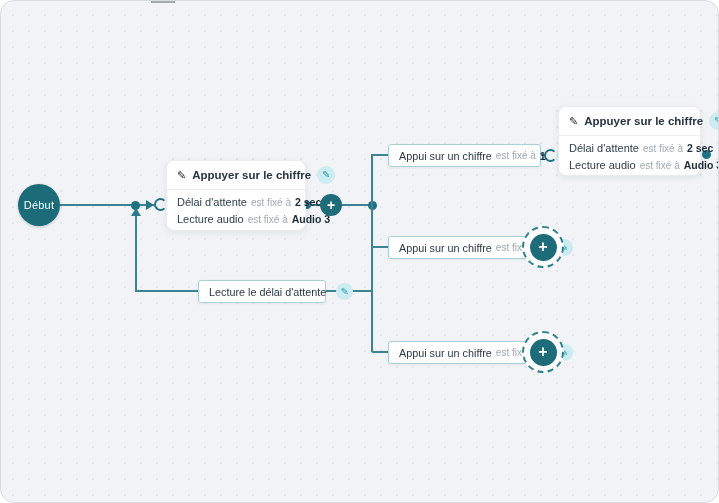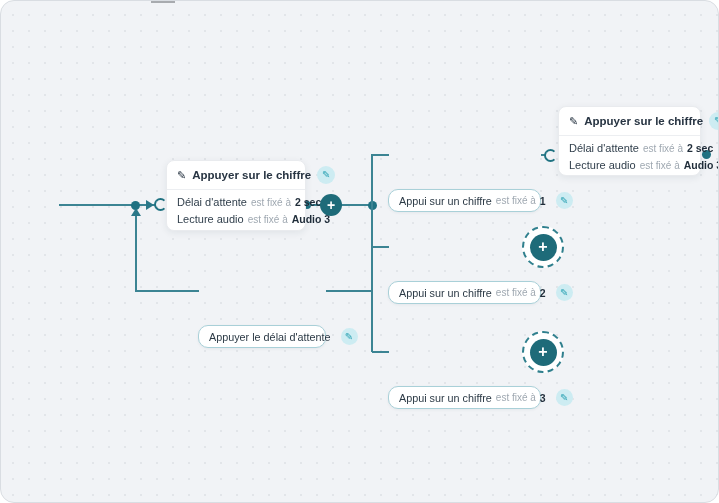--- a/index.html
+++ b/index.html
@@ -44,23 +44,23 @@
   }
   .card-divider { height:1px; background:#eceef1; }
   .card-body { padding:4px 10px 5px 10px; }
   .card-row { display:flex; align-items:baseline; gap:4px; line-height:17px; white-space:nowrap; }
   .row-label { font-size:11px; color:#32404d; font-weight:500; }
   .row-relation { font-size:10px; color:#9fa8b1; }
   .row-value { font-size:10.5px; color:#1f2c39; font-weight:700; }
 
   
   .pill {
-    position:absolute; height:23px; background:#ffffff; border:1.5px solid #a9d0d8; border-radius:10px;
+    position:absolute; height:23px; background:#ffffff; border:1.5px solid #a9d0d8; border-radius:3px;
     display:flex; align-items:center; gap:4px; padding:0 4px 0 10px; cursor:pointer;
-    box-shadow:0 1px 3px rgba(30,45,60,.06); white-space:nowrap;margin-top:45px;
+    box-shadow:0 1px 3px rgba(30,45,60,.06); white-space:nowrap;
   }
   .pill .row-label { font-size:10.8px; color:#2b3945; }
   .pill .edit-btn { width:17px; height:17px; line-height:17px; margin-left:2px; }
   .pill-spacer { flex:1; }
 
   
   .plus-inline {
     position:absolute; width:22px; height:22px; border-radius:50%; background:#1e6b79; border:none;
     color:#ffffff; font-size:14px; font-weight:700; line-height:20px; text-align:center; cursor:pointer; padding:0;
   }
@@ -96,20 +96,23 @@
   <div class="vline" style="left:370px; top:153px; height:198px;"></div>
   <div class="hline" style="left:371px; top:153px; width:17px;"></div>
   <div class="hline" style="left:371px; top:245px; width:17px;"></div>
   <div class="hline" style="left:371px; top:350px; width:17px;"></div>
   <div class="hline" style="left:325px; top:289px; width:46px;"></div>
 
   <div class="hline" style="left:540px; top:153px; width:5px;"></div>
   <div class="port" style="left:543px; top:148px;"></div>
   <div class="dot" style="left:701px; top:149px;"></div>
 
+  <div class="start-node">
+    <span>Début</span>
+  </div>
 
   <div class="card" style="left:165px; top:159px; width:140px; height:71px;">
     <div class="card-header">
       <span class="card-pencil-glyph">✎</span>
       <span class="card-title">Appuyer sur le chiffre</span>
       <button class="edit-btn"><span>✎</span></button>
     </div>
     <div class="card-divider"></div>
     <div class="card-body">
       <div class="card-row">
@@ -163,21 +166,21 @@
     <span class="row-relation">est fixé à</span>
     <span class="row-value">2</span>
     <span class="pill-spacer"></span>
     <button class="edit-btn"><span>✎</span></button>
   </div>
   <button class="plus-dashed" style="left:521px; top:225px;">
     <span class="plus-dashed-inner">+</span>
   </button>
 
   <div class="pill" style="left:197px; top:279px; width:128px;">
-    <span class="row-label">Appuyer le délai d'attente</span>
+    <span class="row-label">Lecture le délai d'attente</span>
     <span class="pill-spacer"></span>
     <button class="edit-btn"><span>✎</span></button>
   </div>
 
   <div class="pill" style="left:387px; top:340px; width:153px;">
     <span class="row-label">Appui sur un chiffre</span>
     <span class="row-relation">est fixé à</span>
     <span class="row-value">3</span>
     <span class="pill-spacer"></span>
     <button class="edit-btn"><span>✎</span></button>

